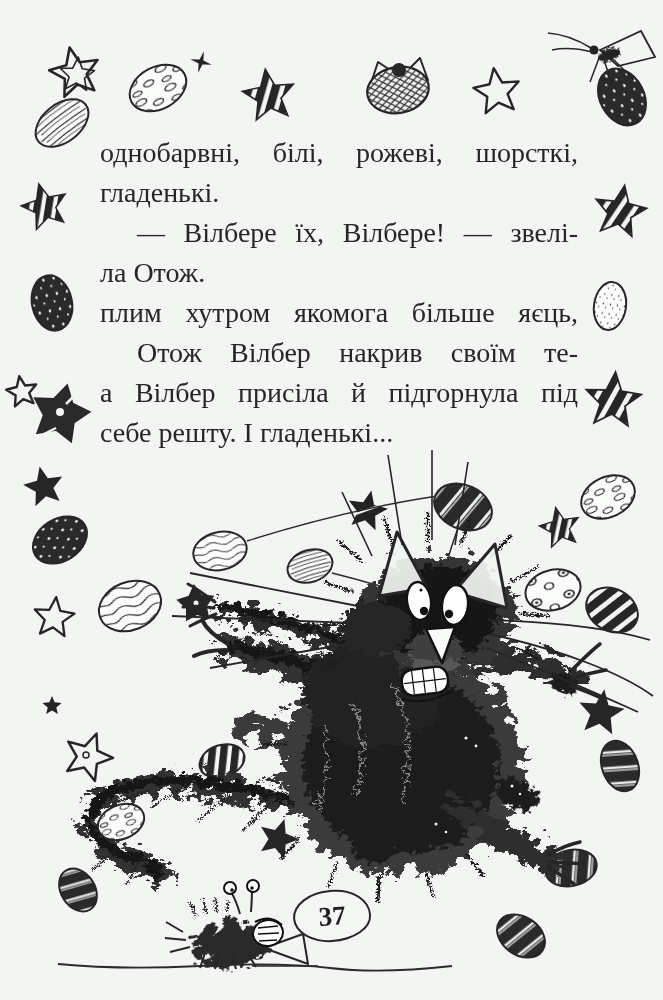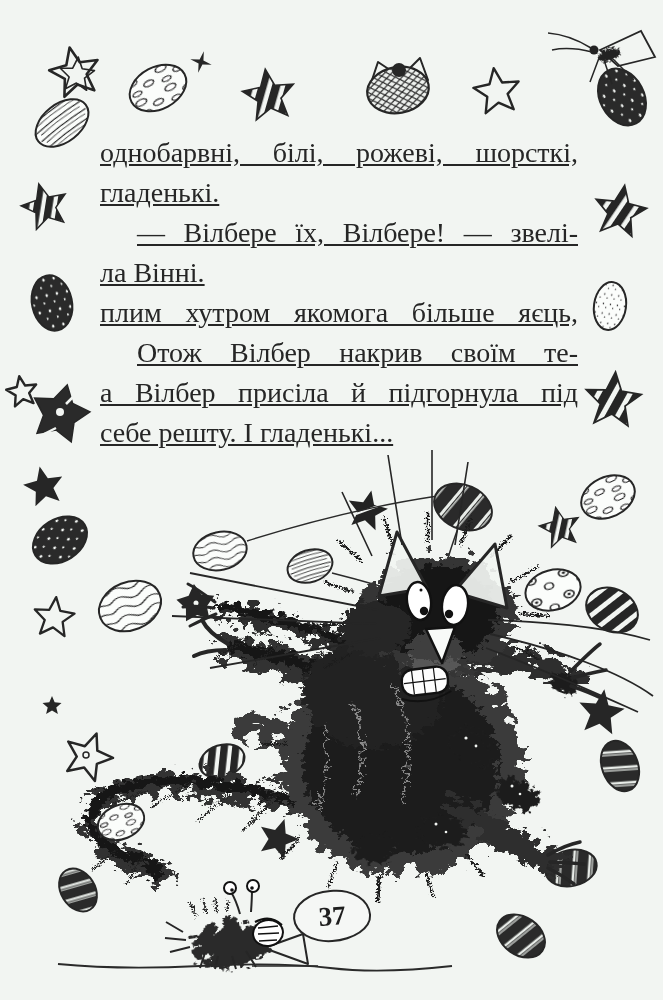--- a/index.html
+++ b/index.html
@@ -6,21 +6,21 @@
   .page{
     position:relative; width:663px; height:1000px; overflow:hidden;
     background:#f2f5f2;
     font-family:"Liberation Serif","DejaVu Serif",serif;
   }
   .art{position:absolute;left:0;top:0;width:663px;height:1000px;}
   .text-block{
     position:absolute; left:100px; top:133px; width:478px;
     font-size:28px; line-height:40px; color:#262626;
   }
-  .tline{text-align:justify; text-align-last:justify;text-decoration:underline;}
+  .tline{text-align:justify; text-align-last:justify;}
   .tline.endp{text-align:right; text-align-last:left;}
   .tline.indent{text-indent:37px;}
   .pagenum{
     position:absolute; left:293px; top:890px; width:74px; height:48px;
     border:2.5px solid #262626; border-radius:50% 46% 52% 48%/50% 52% 46% 50%;
     transform:rotate(-4deg);
     display:flex; align-items:center; justify-content:center;
     font-size:27px; font-weight:bold; color:#1e1e1e;
     background:rgba(255,255,255,0.25);
   }
@@ -257,21 +257,21 @@
       <circle cx="252" cy="888" r="1.8" fill="#111"></circle>
     </g>
 
     <path d="M58 964 Q120 970 200 966 T330 968 T452 966" fill="none" stroke="#2a2a2a" stroke-width="1.8"></path>
   </svg>
 
   <div class="text-block">
     <div class="tline">однобарвні, білі, рожеві, шорсткі,</div>
     <div class="tline endp">гладенькі.</div>
     <div class="tline indent">— Вілбере їх, Вілбере! — звелі-</div>
-    <div class="tline endp">ла Вінні.</div>
+    <div class="tline endp">ла Отож.</div>
     <div class="tline">плим хутром якомога більше яєць,</div>
     <div class="tline indent">Отож Вілбер накрив своїм те-</div>
     <div class="tline">а Вілбер присіла й підгорнула під</div>
     <div class="tline endp">себе решту. І гладенькі...</div>
   </div>
 
   <div class="pagenum">
     <span>37</span>
   </div>
 

